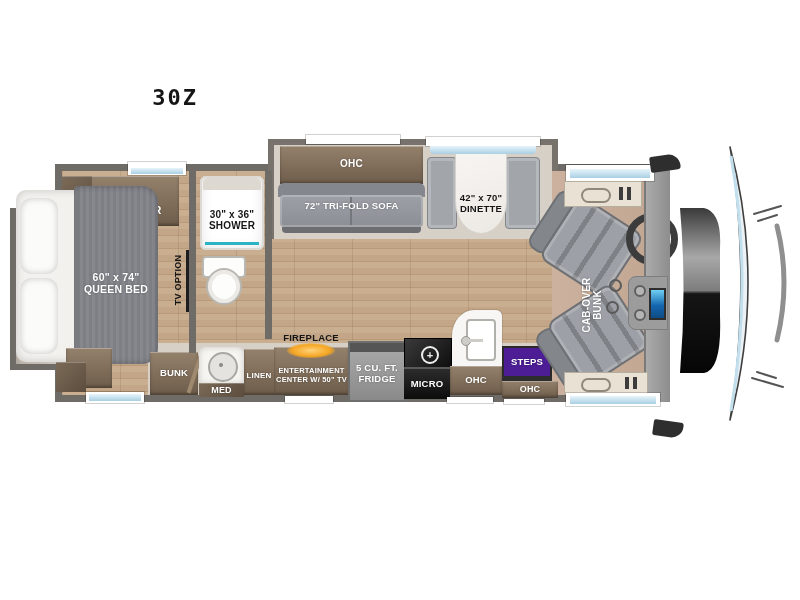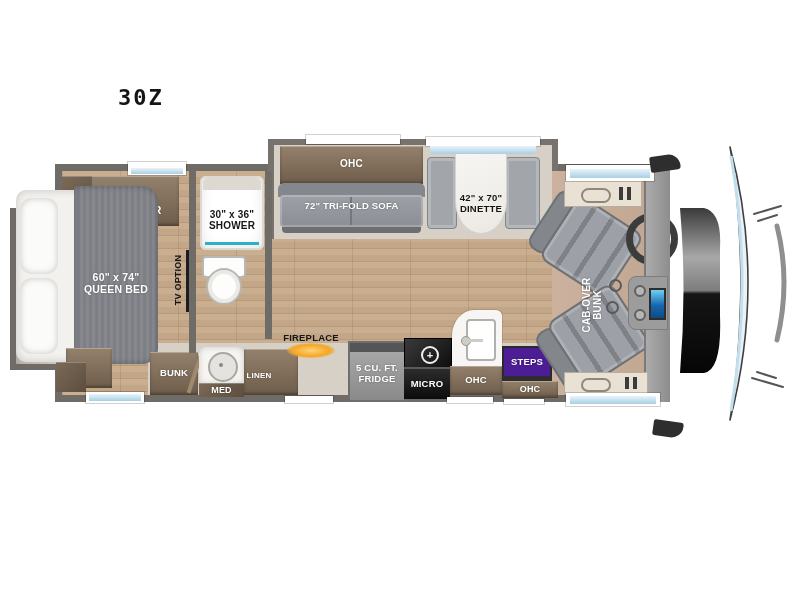--- a/index.html
+++ b/index.html
@@ -117,20 +117,24 @@
               box-shadow:inset 0 0 6px rgba(0,0,0,.18);z-index:5;">
     <div class="abs" style="left:9px;top:5px;width:26px;height:26px;border:2px solid #a9a7a2;border-radius:50%;background:#e4e3e0;"></div>
     <div class="abs" style="left:20px;top:16px;width:4px;height:4px;background:#8b8984;border-radius:50%;"></div>
   </div>
   <div class="abs wood-dk" style="left:199px;top:383px;width:45px;height:14px;z-index:5;">
     <div class="abs lbl flex" style="left:0;top:1px;width:45px;height:12px;font-size:9px;">MED</div>
   </div>
   <div class="abs wood" style="left:244px;top:349px;width:30px;height:46px;z-index:5;padding-left:24px;">
     <div class="abs lbl flex" style="left:-4px;top:20px;width:38px;height:14px;font-size:8px;">LINEN</div>
   </div>
+  <div class="abs wood" style="left:274px;top:347px;width:75px;height:48px;z-index:5;">
+    <div class="abs lbl flex" style="left:0;top:16px;width:75px;height:26px;font-size:7.5px;">ENTERTAINMENT
+CENTER W/ 50" TV</div>
+  </div>
   <div class="abs" style="left:287px;top:343px;width:48px;height:15px;border-radius:50%;z-index:6;
               background:radial-gradient(ellipse at center,#ffd27a 0%,#f5a623 55%,rgba(245,166,35,0) 80%);"></div>
   <div class="abs lbl dark flex" style="left:278px;top:332px;width:66px;height:12px;font-size:9.5px;z-index:6;">FIREPLACE</div>
 
   <div class="abs" style="left:348px;top:341px;width:54px;height:57px;background:linear-gradient(to bottom,#ababab,#8a8a8a);
               border:2px solid #6e6e6e;z-index:5;">
     <div class="abs" style="left:0;top:0;width:54px;height:9px;background:#555;"></div>
     <div class="abs lbl flex" style="left:0;top:17px;width:54px;height:28px;font-size:9.5px;">5 CU. FT.
 FRIDGE</div>
   </div>
@@ -237,15 +241,15 @@
     <g stroke="#555" stroke-width="2" stroke-linecap="round">
       <path d="M 94,84 L 121,76"></path>
         <path d="M 98,91 L 117,85"></path>
       <path d="M 92,248 L 123,257"></path>
         <path d="M 97,242 L 116,248"></path>
     </g>
   </svg>
 
 
   <div class="abs lbl dark" style="left:118px;top:85px;width:80px;font-family:'DejaVu Sans Mono',monospace;font-size:22px;
-              font-weight:bold;letter-spacing:2px;text-align:left;">30Z</div>
+              font-weight:bold;letter-spacing:2px;text-align:right;">30Z</div>
 
 </div>
 
 </body></html>

